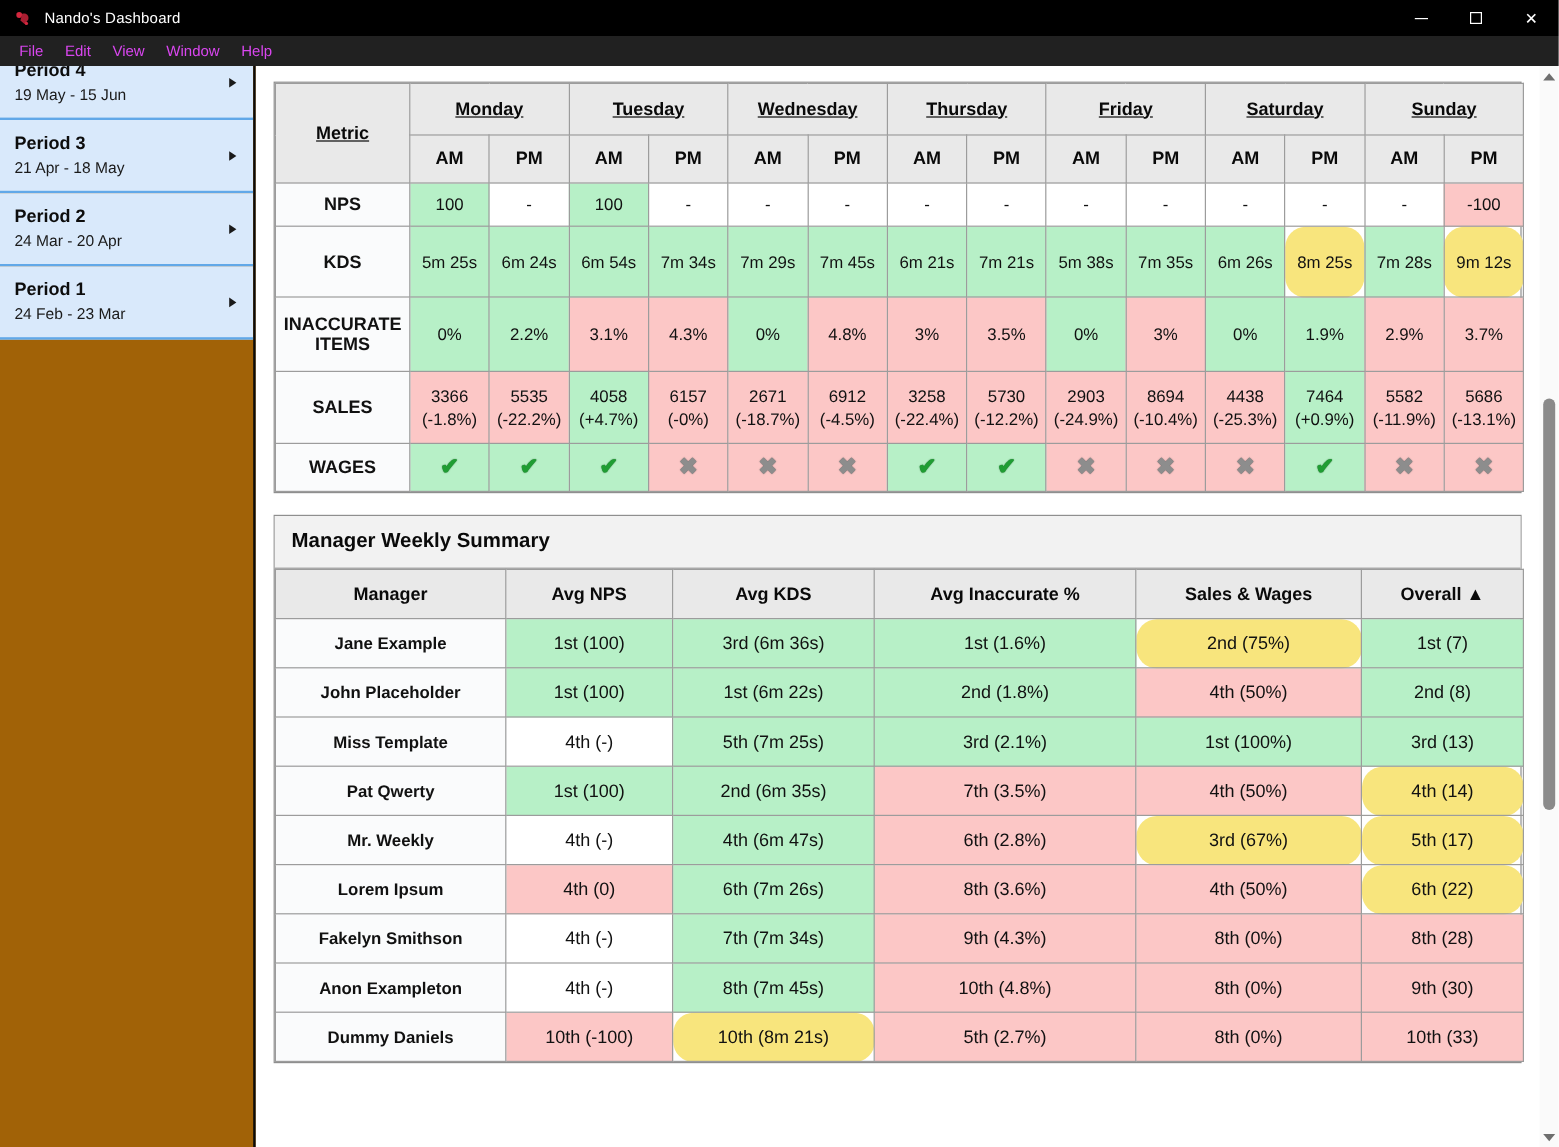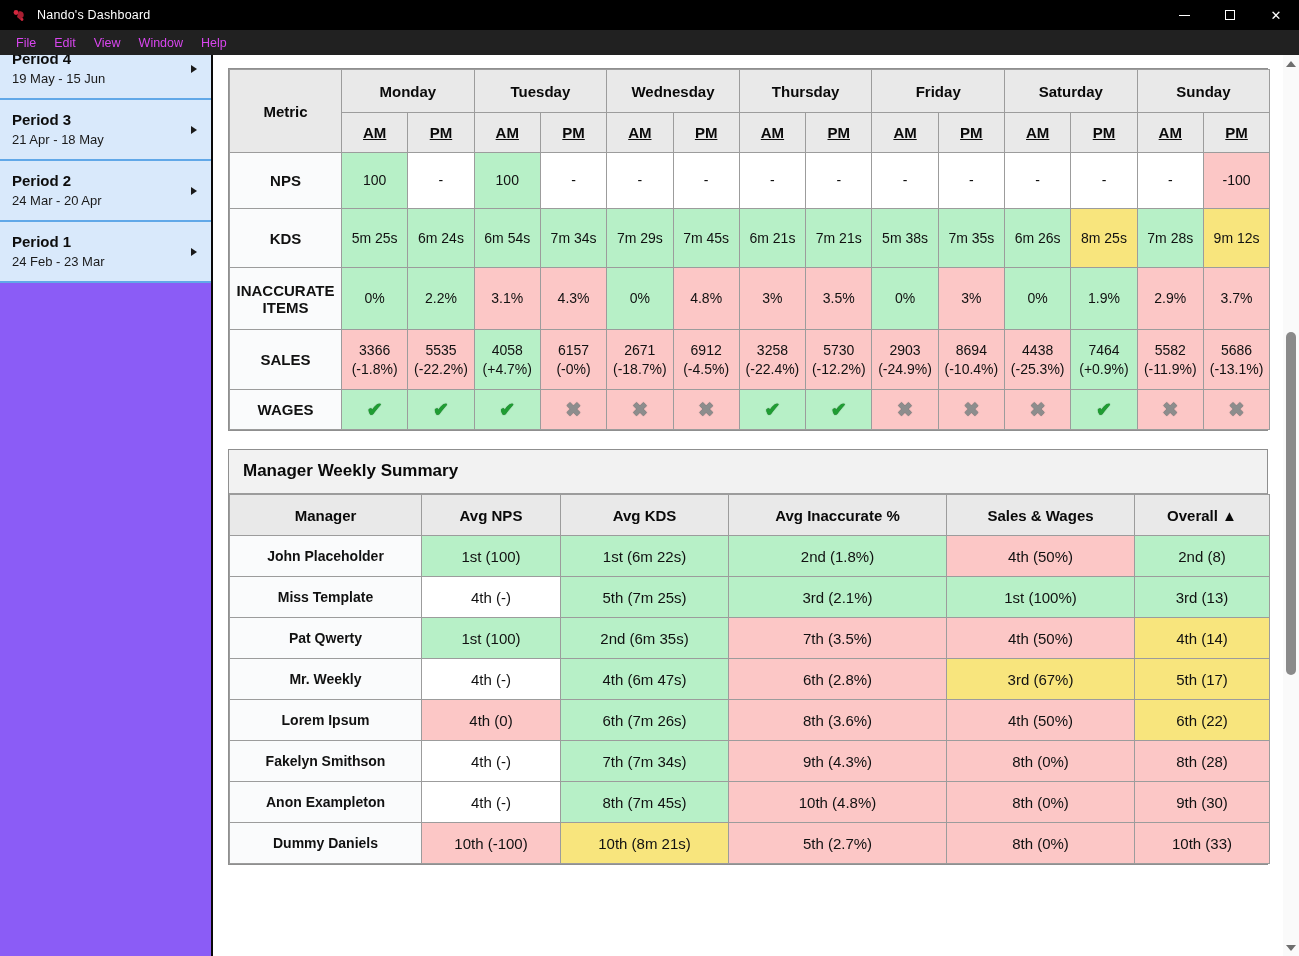--- a/index.html
+++ b/index.html
@@ -18,54 +18,54 @@
   .glyph-close { font-size:13px; line-height:1; }
 
   
   .menubar { height:25px; background:#212121; display:flex; align-items:center; padding-left:7px; }
   .menu-item { color:#d946ef; font-size:12.5px; padding:4px 9px; }
 
   
   .app-body { display:flex; height:901px; position:relative; }
 
   
-  .sidebar { width:213px; flex:0 0 213px; background:#8b5cf6; border-right:2px solid #0a0a0a; overflow:hidden; }
+  .sidebar { width:213px; flex:0 0 213px; background:#a16207; border-right:2px solid #0a0a0a; overflow:hidden; }
   .period-list { margin-top:-16px; }
   .period-item { position:relative; background:#d9e9fb; border-bottom:2px solid #61a8e8; padding:10px 12px; cursor:default; }
   .period-title { font-size:15px; font-weight:700; line-height:20px; color:#0d0d0d; }
   .period-range { font-size:13px; line-height:19px; color:#1a1a1a; }
   .period-arrow { position:absolute; right:14px; top:50%; margin-top:-4px; width:0; height:0;
                   border-left:6px solid #1a1a1a; border-top:4px solid transparent; border-bottom:4px solid transparent; }
 
   
   .main { flex:1; padding:13px 31px 0 15px; overflow:hidden; }
   .card { width:1040px; border:1px solid #8f8f8f; background:#fff; }
   .card + .card { margin-top:18px; }
   .card-title { background:#f2f2f2; border-bottom:1px solid #9c9c9c; font-size:17px; font-weight:700;
                 padding:11px 14px; height:44px; color:#0a0a0a; }
 
   table { border-collapse:collapse; width:100%; table-layout:fixed; }
   th, td { border:1px solid #9c9c9c; text-align:center; vertical-align:middle; }
   thead th { background:#e9e9e9; font-weight:700; color:#0a0a0a; }
 
   
-  .metrics thead tr.days th { height:43px; font-size:15px; }
-  .metrics thead tr.ampm th { height:40px; font-size:15px;text-decoration:underline; }
+  .metrics thead tr.days th { height:43px; font-size:15px;text-decoration:underline; }
+  .metrics thead tr.ampm th { height:40px; font-size:15px; }
   .metrics th.corner { font-size:15px; }
   .metrics tbody th { background:#fafbfc; font-weight:700; font-size:15px; padding:2px 6px; }
   .metrics td { font-size:14px; padding:2px 3px; white-space:pre-line; line-height:1.35; }
-  .metrics tbody tr:nth-child(1) { height:56px; }
+  .metrics tbody tr:nth-child(1) { height:36px; }
   .metrics tbody tr:nth-child(2) { height:59px; }
   .metrics tbody tr:nth-child(3) { height:62px; }
   .metrics tbody tr:nth-child(4) { height:60px; }
   .metrics tbody tr:nth-child(5) { height:40px; }
 
   .s-good { background:var(--c-good); }
   .s-bad  { background:var(--c-bad); }
-  .s-warn { background:var(--c-warn); }
+  .s-warn { background:var(--c-warn);border-radius:17px; }
   .s-none { background:var(--c-none); }
 
   .icon-check { color:var(--c-check_green); font-size:19px; font-weight:700; text-shadow:0 0 1px #145a1e; }
   .icon-cross { color:var(--c-cross_gray); font-size:19px; font-weight:700; text-shadow:0 0 1px #4e4e4e; }
 
   
   .summary thead th { height:41px; font-size:15px; }
   .summary tbody tr { height:41px; }
   .summary tbody th { background:#fafbfc; font-weight:600; font-size:14px; padding:2px 6px; }
   .summary td { font-size:15px; padding:2px 4px; }
@@ -303,20 +303,28 @@
               <th>Manager</th>
               <th>Avg NPS</th>
               <th>Avg KDS</th>
               <th>Avg Inaccurate %</th>
               <th>Sales &amp; Wages</th>
               <th>Overall ▲</th>
             </tr>
           </thead>
           <tbody>
             <tr>
+              <th>Jane Example</th>
+              <td class="s-good">1st (100)</td>
+              <td class="s-good">3rd (6m 36s)</td>
+              <td class="s-good">1st (1.6%)</td>
+              <td class="s-warn">2nd (75%)</td>
+              <td class="s-good">1st (7)</td>
+            </tr>
+            <tr>
               <th>John Placeholder</th>
               <td class="s-good">1st (100)</td>
               <td class="s-good">1st (6m 22s)</td>
               <td class="s-good">2nd (1.8%)</td>
               <td class="s-bad">4th (50%)</td>
               <td class="s-good">2nd (8)</td>
             </tr>
             <tr>
               <th>Miss Template</th>
               <td class="s-none">4th (-)</td>

